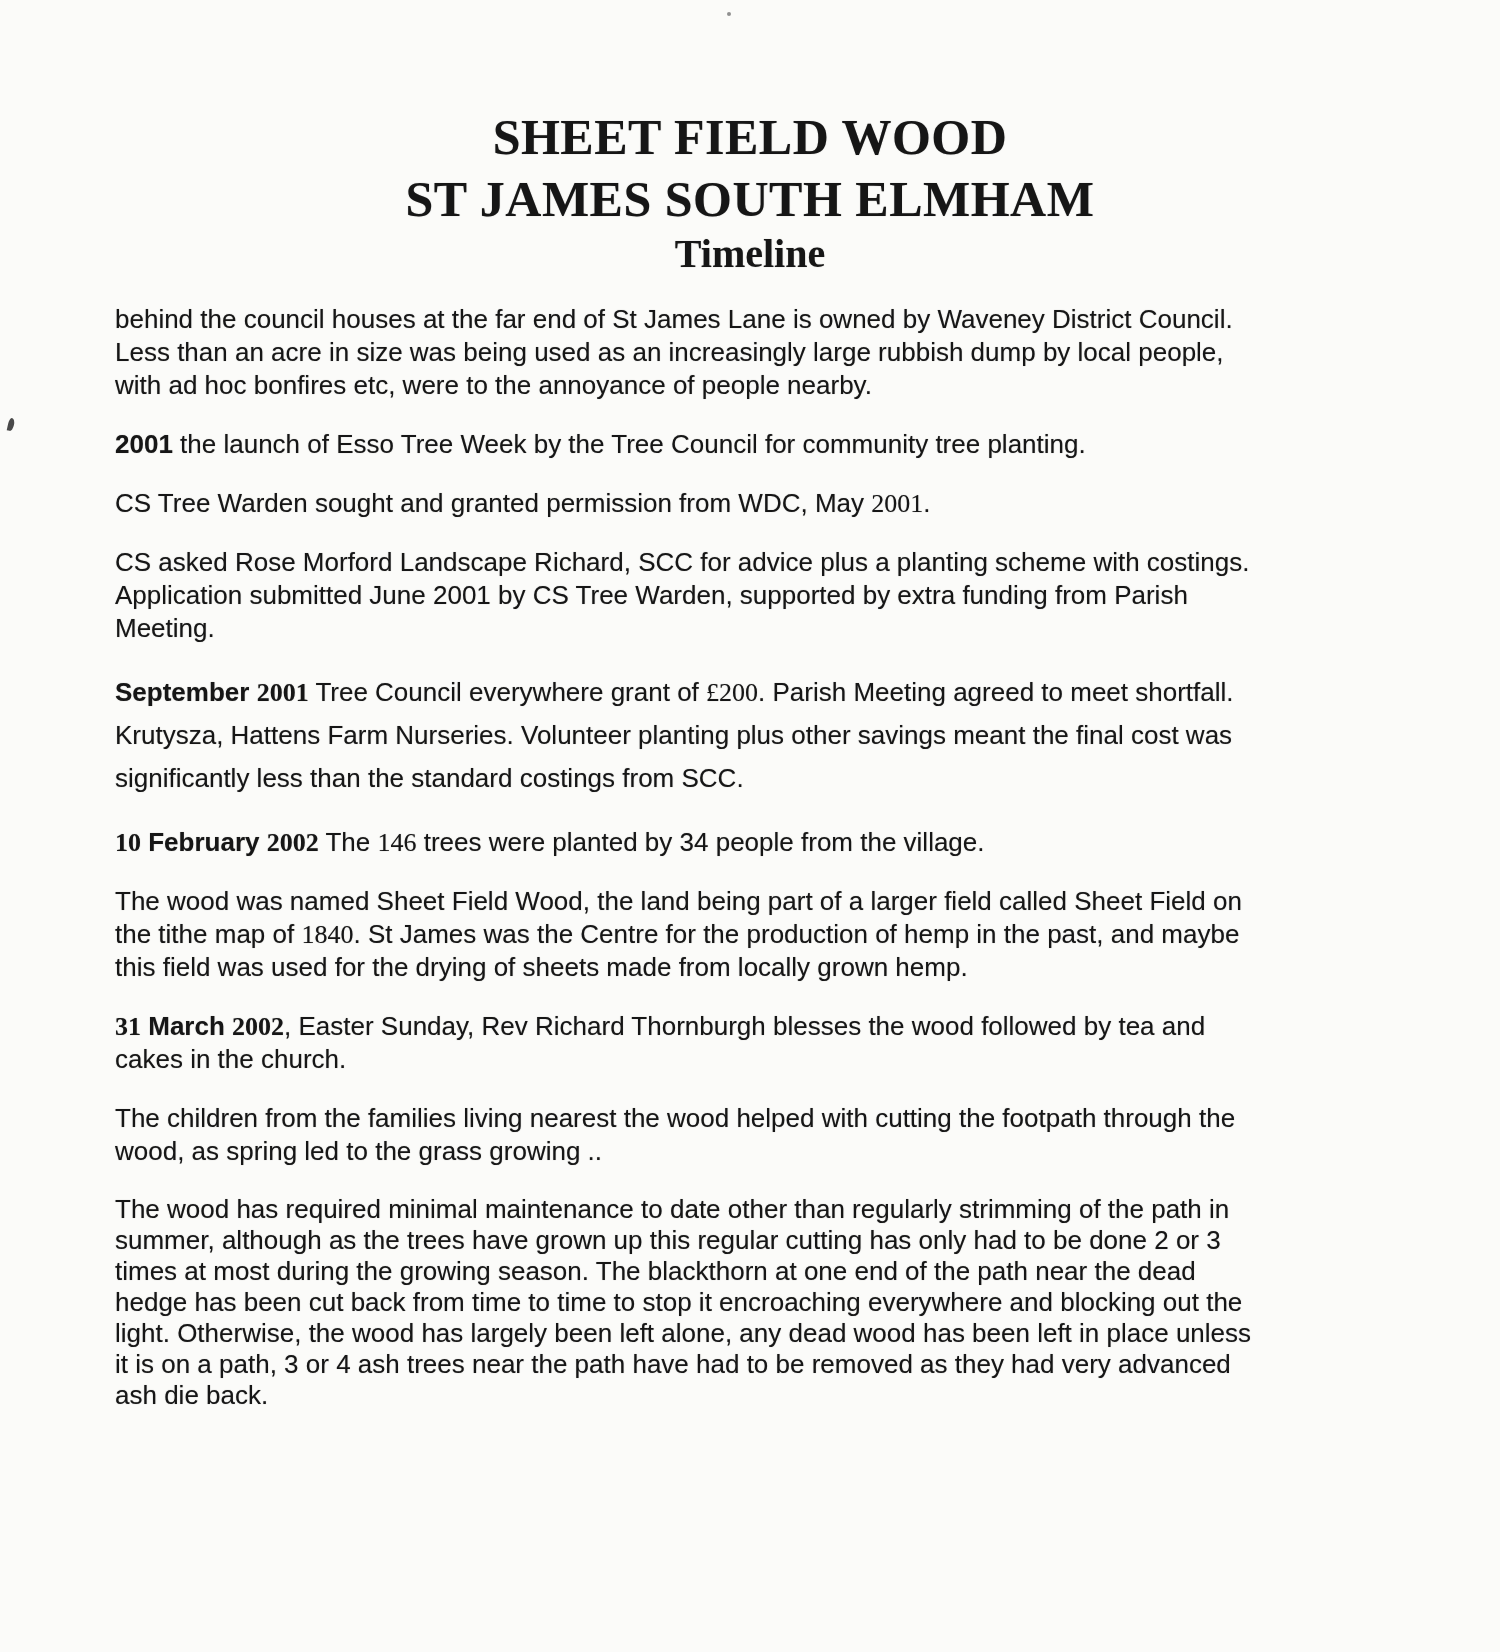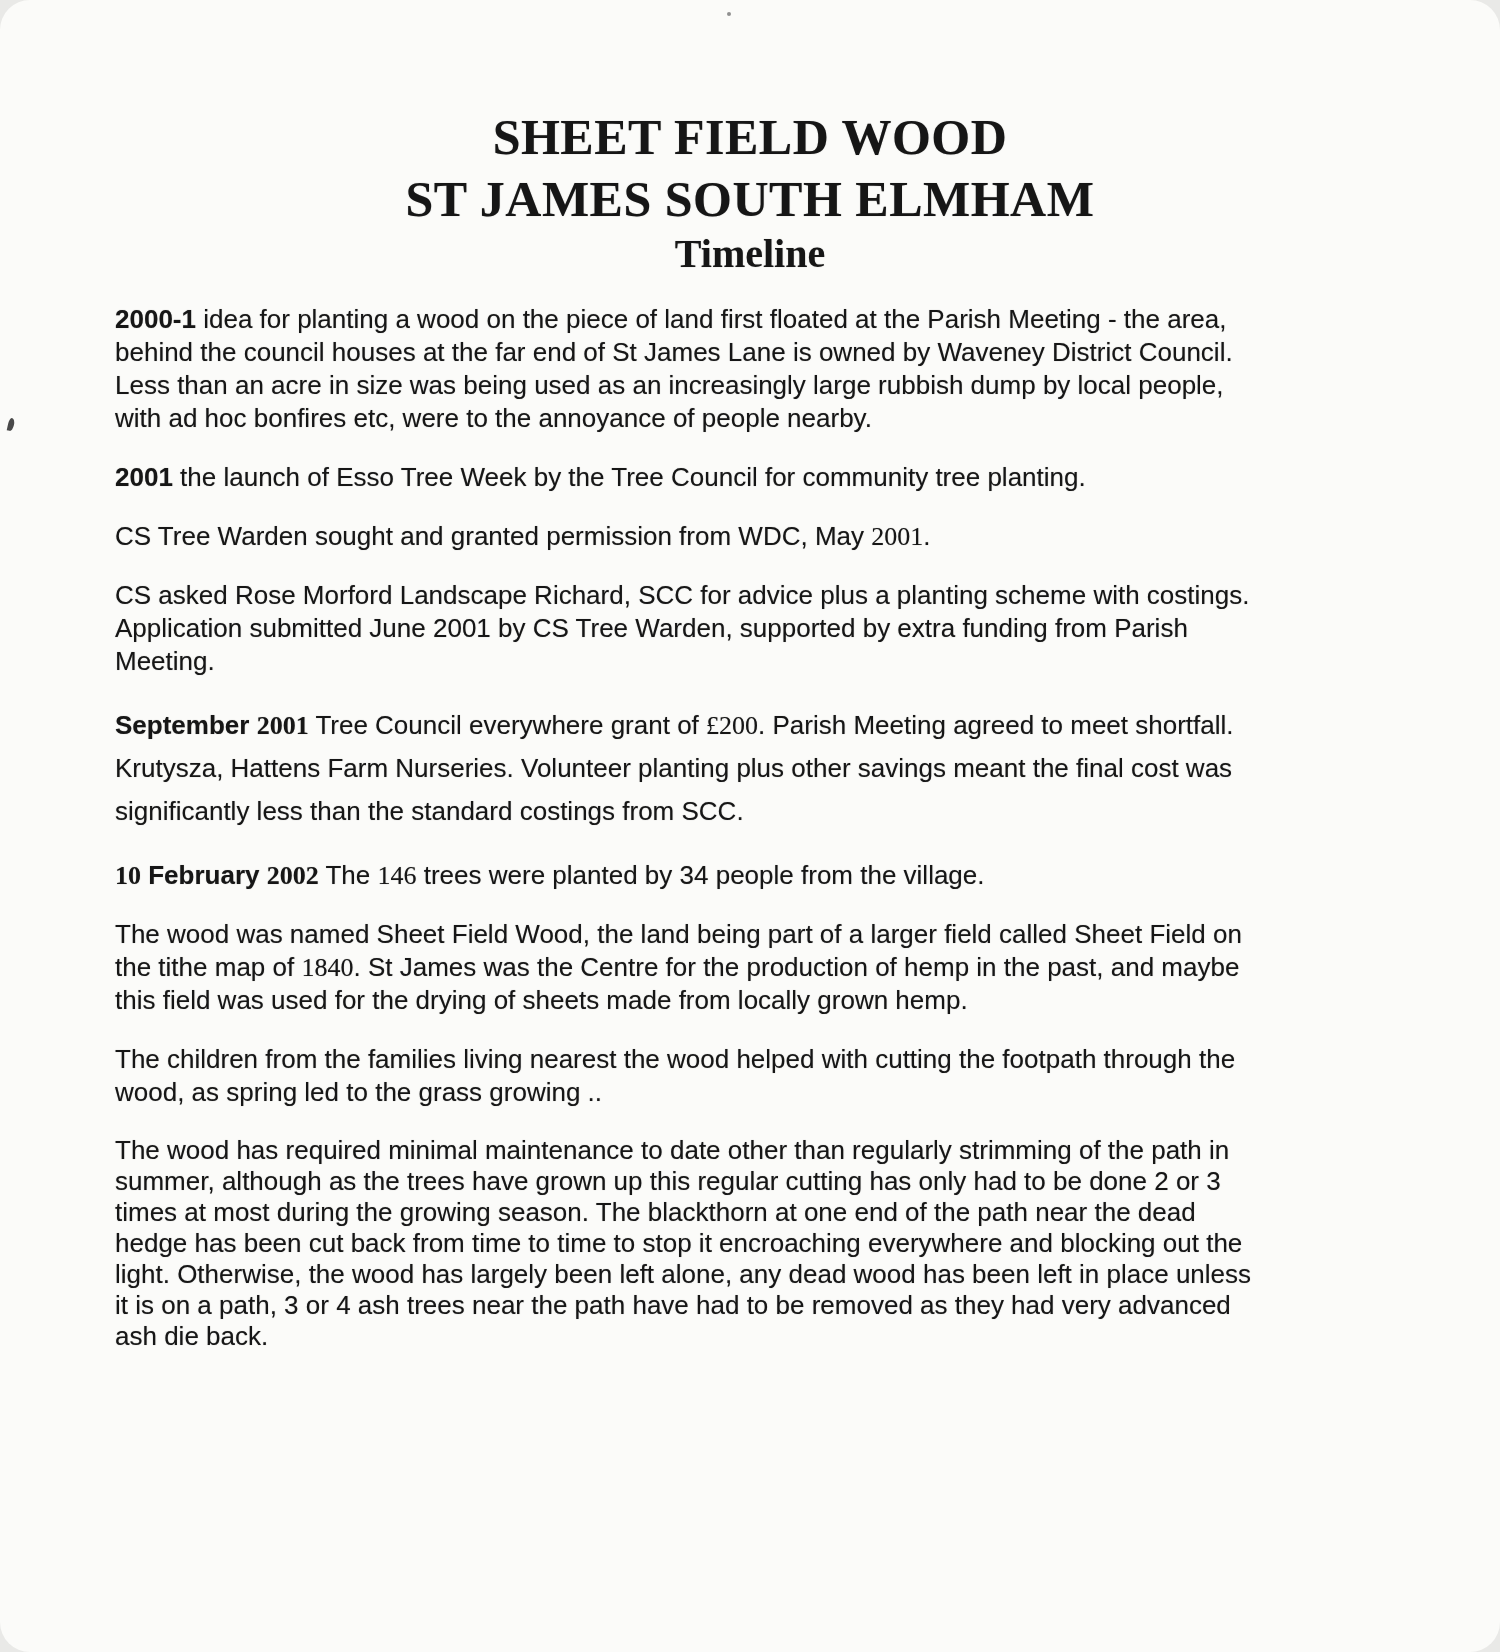--- a/index.html
+++ b/index.html
@@ -7,21 +7,20 @@
   .page {
     position:relative;
     width:1500px; height:1652px;
     margin:0 auto;
     background:#fbfbf9;
     color:#161616;
     font-family:"Liberation Sans", sans-serif;
     font-size:26px;
     overflow:hidden;
     text-shadow: 0 0 1px rgba(30,30,30,0.38);
-    border-radius: 30px;
   }
   .inner { padding:0 115px; }
   .title-block {
     margin-top:106px;
     text-align:center;
     font-family:"Liberation Serif", serif;
     font-weight:bold;
     font-size:50px;
     line-height:62px;
     letter-spacing:0.5px;
@@ -55,21 +54,20 @@
   <span class="speck dot"></span>
   <span class="speck comma"></span>
   <div class="inner">
     <div class="title-block">
       <div>SHEET FIELD WOOD</div>
       <div>ST JAMES SOUTH ELMHAM</div>
     </div>
     <div class="subtitle">Timeline</div>
     <div class="content">
         <p class="para normal">
-          <span class="line"><span class="b">2000-1</span><span> idea for planting a wood on the piece of land first floated at the Parish Meeting - the area,</span></span>
           <span class="line"><span>behind the council houses at the far end of St James Lane is owned by Waveney District Council.</span></span>
           <span class="line"><span>Less than an acre in size was being used as an increasingly large rubbish dump by local people,</span></span>
           <span class="line"><span>with ad hoc bonfires etc, were to the annoyance of people nearby.</span></span>
         </p>
         <p class="para normal">
           <span class="line"><span class="b">2001</span><span> the launch of Esso Tree Week by the Tree Council for community tree planting.</span></span>
         </p>
         <p class="para normal">
           <span class="line"><span>CS Tree Warden sought and granted permission from WDC, May </span><span class="sf">2001</span><span>.</span></span>
         </p>
@@ -85,20 +83,24 @@
         </p>
         <p class="para normal">
           <span class="line"><span class="b sf">10</span><span class="b"> </span><span class="b">February</span><span class="b"> </span><span class="b sf">2002</span><span> The </span><span class="sf">146</span><span> trees were planted by 34 people from the village.</span></span>
         </p>
         <p class="para normal">
           <span class="line"><span>The wood was named Sheet Field Wood, the land being part of a larger field called Sheet Field on</span></span>
           <span class="line"><span>the tithe map of </span><span class="sf">1840</span><span>. St James was the Centre for the production of hemp in the past, and maybe</span></span>
           <span class="line"><span>this field was used for the drying of sheets made from locally grown hemp.</span></span>
         </p>
         <p class="para normal">
+          <span class="line"><span class="b sf">31</span><span class="b"> </span><span class="b">March</span><span class="b"> </span><span class="b sf">2002</span><span>, Easter Sunday, Rev Richard Thornburgh blesses the wood followed by tea and</span></span>
+          <span class="line"><span>cakes in the church.</span></span>
+        </p>
+        <p class="para normal">
           <span class="line"><span>The children from the families living nearest the wood helped with cutting the footpath through the</span></span>
           <span class="line"><span>wood, as spring led to the grass growing ..</span></span>
         </p>
         <p class="para tight">
           <span class="line"><span>The wood has required minimal maintenance to date other than regularly strimming of the path in</span></span>
           <span class="line"><span>summer, although as the trees have grown up this regular cutting has only had to be done 2 or 3</span></span>
           <span class="line"><span>times at most during the growing season. The blackthorn at one end of the path near the dead</span></span>
           <span class="line"><span>hedge has been cut back from time to time to stop it encroaching everywhere and blocking out the</span></span>
           <span class="line"><span>light. Otherwise, the wood has largely been left alone, any dead wood has been left in place unless</span></span>
           <span class="line"><span>it is on a path, 3 or 4 ash trees near the path have had to be removed as they had very advanced</span></span>

